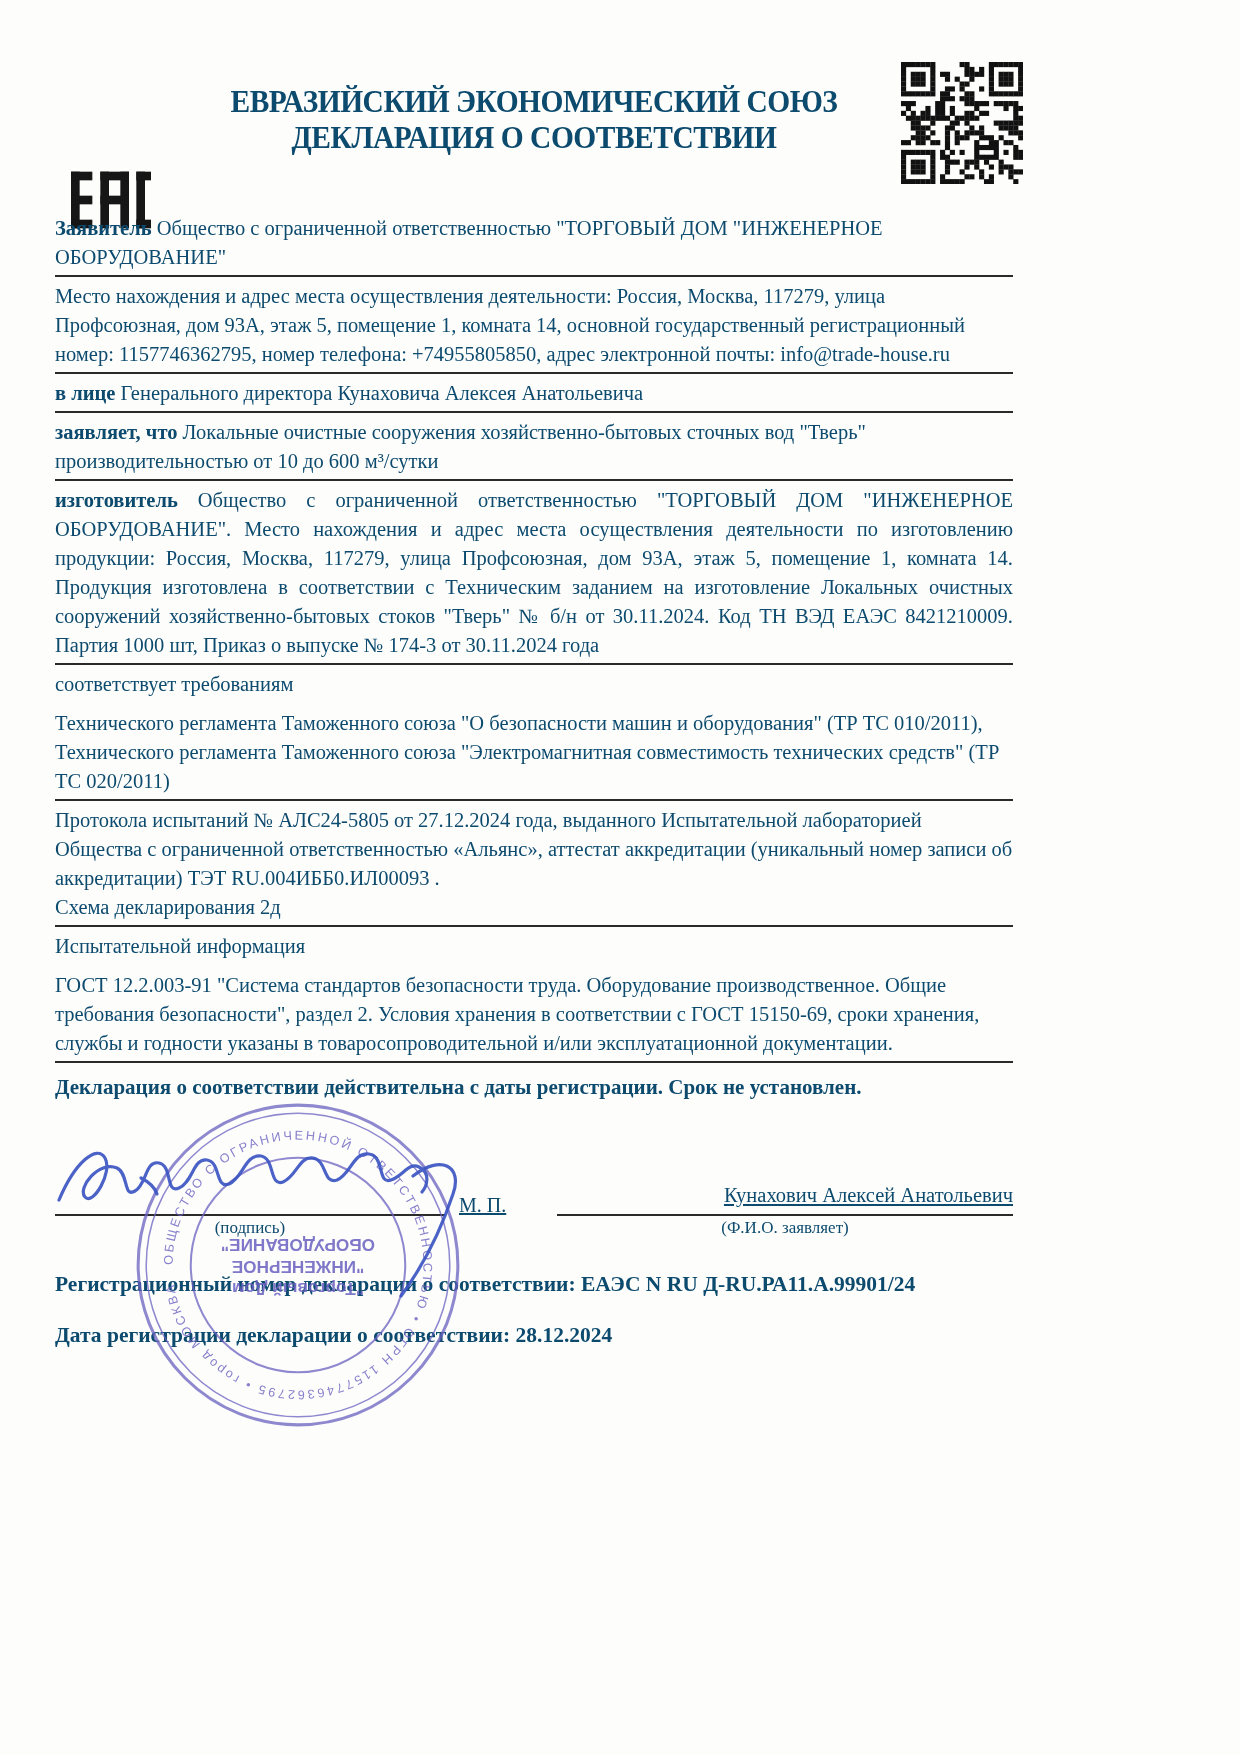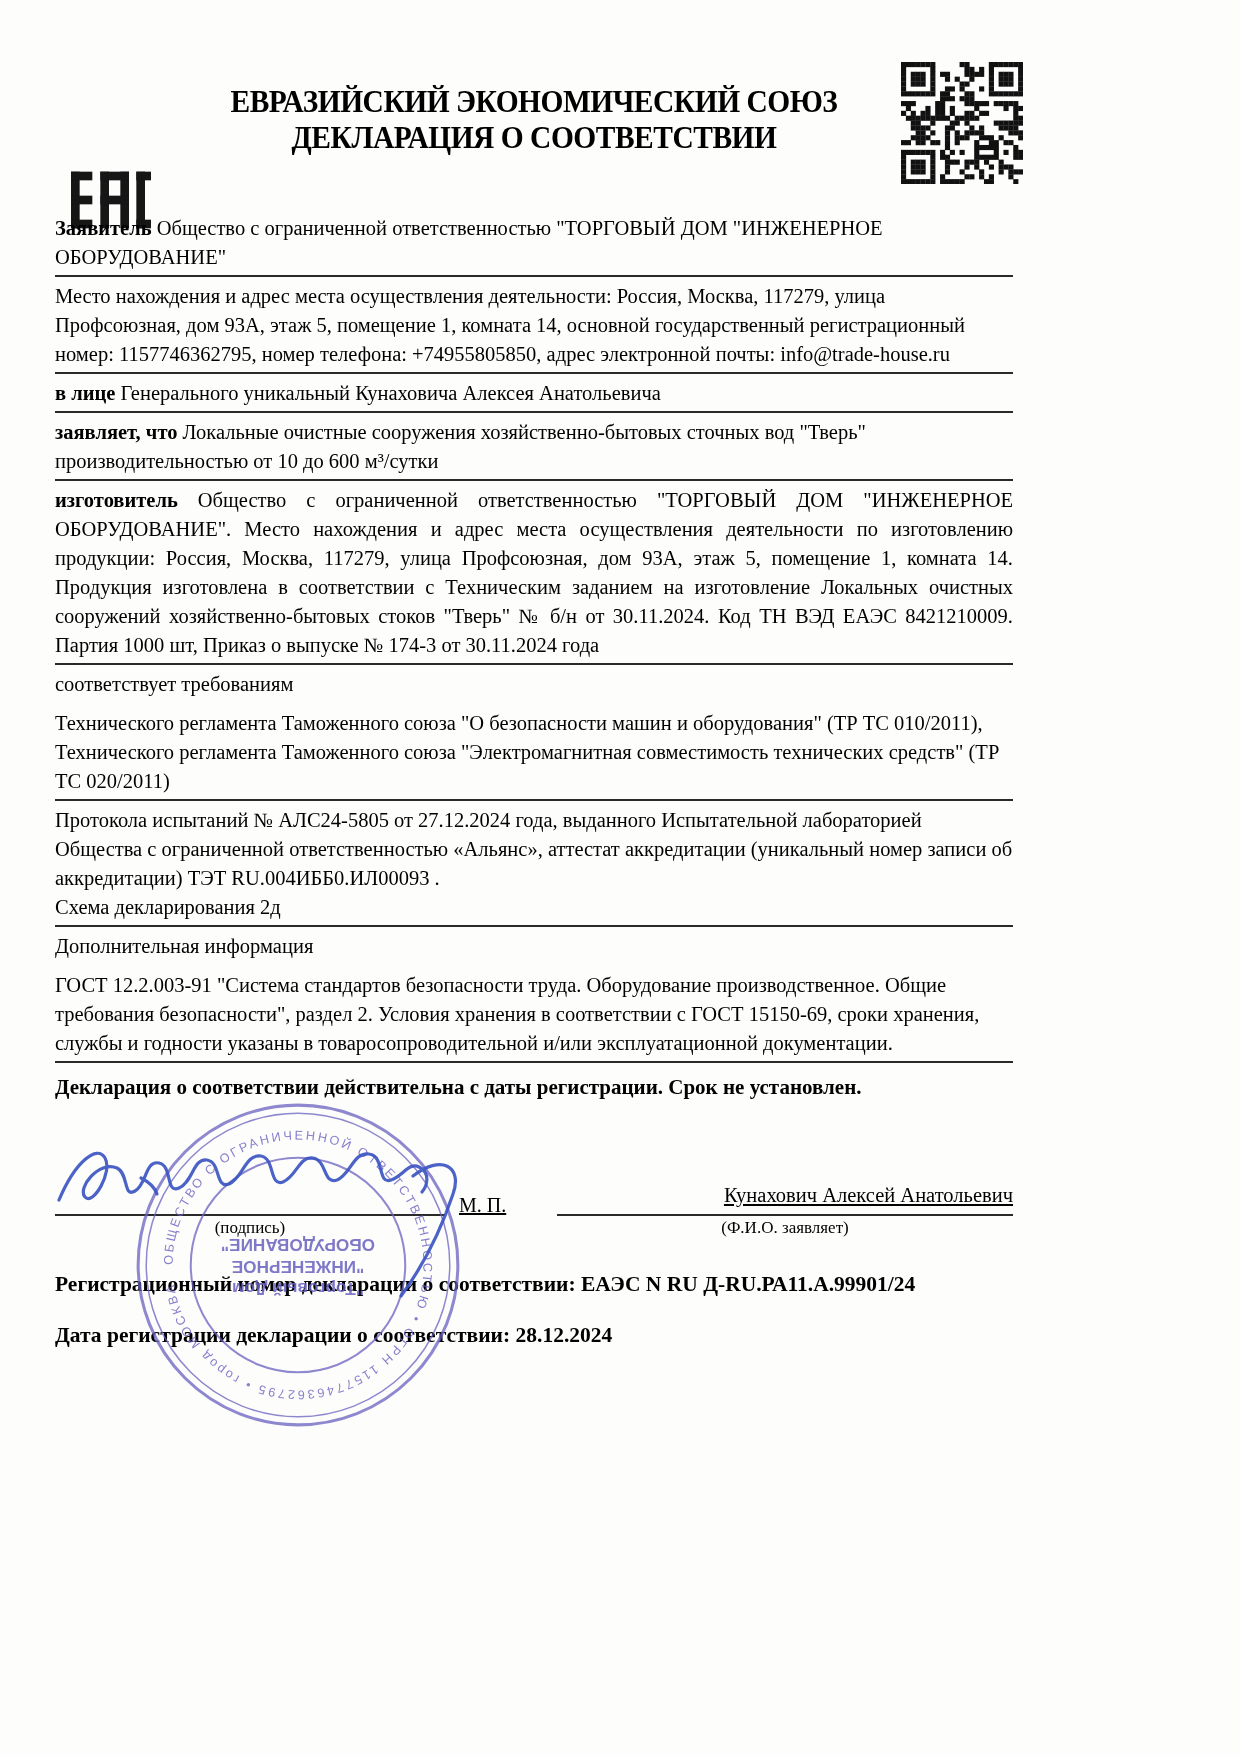--- a/index.html
+++ b/index.html
@@ -2,21 +2,21 @@
 <html><head>
 <meta charset="utf-8">
 <style>
   html,body{margin:0;padding:0;background:#e8e8e8;}
   .page{
     position:relative;
     width:1240px;height:1755px;
     margin:0 auto;
     background:#fdfdfc;
     font-family:"Liberation Serif","DejaVu Serif",serif;
-    color:#000000;
+    color:#0c4a6e;
     overflow:hidden;
   }
   .content{
     position:absolute;left:55px;top:84px;width:958px;
     font-size:20.5px;line-height:29px;
   }
   .doc-title{
     text-align:center;font-weight:bold;
     font-size:31px;line-height:36px;
     transform:scaleX(.95);
@@ -380,33 +380,33 @@
 
     <div class="doc-title">
       <div>ЕВРАЗИЙСКИЙ ЭКОНОМИЧЕСКИЙ СОЮЗ</div>
       <div>ДЕКЛАРАЦИЯ О СООТВЕТСТВИИ</div>
     </div>
 
     <p class="sec ruled"><b class="lbl">Заявитель</b> <span>Общество с ограниченной ответственностью "ТОРГОВЫЙ ДОМ "ИНЖЕНЕРНОЕ ОБОРУДОВАНИЕ"</span></p>
 
     <p class="sec ruled"><span>Место нахождения и адрес места осуществления деятельности: Россия, Москва, 117279, улица Профсоюзная, дом 93А, этаж 5, помещение 1, комната 14, основной государственный регистрационный номер: 1157746362795, номер телефона: +74955805850, адрес электронной почты: info@trade-house.ru</span></p>
 
-    <p class="sec ruled"><b class="lbl">в лице</b> <span>Генерального уникальный Кунаховича Алексея Анатольевича</span></p>
+    <p class="sec ruled"><b class="lbl">в лице</b> <span>Генерального директора Кунаховича Алексея Анатольевича</span></p>
 
     <p class="sec ruled"><b class="lbl">заявляет, что</b> <span>Локальные очистные сооружения хозяйственно-бытовых сточных вод "Тверь" производительностью от 10 до 600 м³/сутки</span></p>
 
     <p class="sec ruled just"><b class="lbl">изготовитель</b> <span>Общество с ограниченной ответственностью "ТОРГОВЫЙ ДОМ "ИНЖЕНЕРНОЕ ОБОРУДОВАНИЕ". Место нахождения и адрес места осуществления деятельности по изготовлению продукции: Россия, Москва, 117279, улица Профсоюзная, дом 93А, этаж 5, помещение 1, комната 14. Продукция изготовлена в соответствии с Техническим заданием на изготовление Локальных очистных сооружений хозяйственно-бытовых стоков "Тверь" № б/н от 30.11.2024. Код ТН ВЭД ЕАЭС 8421210009. Партия 1000 шт, Приказ о выпуске № 174-3 от 30.11.2024 года</span></p>
 
     <p class="sec-head">соответствует требованиям</p>
     <p class="sec ruled"><span>Технического регламента Таможенного союза "О безопасности машин и оборудования" (ТР ТС 010/2011), Технического регламента Таможенного союза "Электромагнитная совместимость технических средств" (ТР ТС 020/2011)</span></p>
 
     <p class="sec ruled"><span>Протокола испытаний № АЛС24-5805 от 27.12.2024 года, выданного Испытательной лабораторией Общества с ограниченной ответственностью «Альянс», аттестат аккредитации (уникальный номер записи об аккредитации)  ТЭТ RU.004ИББ0.ИЛ00093 .</span><br>
       <span>Схема декларирования 2д</span></p>
 
-    <p class="sec-head">Дополнительная информация</p>
+    <p class="sec-head">Испытательной информация</p>
     <p class="sec ruled"><span>ГОСТ 12.2.003-91 "Система стандартов безопасности труда. Оборудование производственное. Общие требования безопасности", раздел 2. Условия хранения в соответствии с ГОСТ 15150-69, сроки хранения, службы и годности указаны в товаросопроводительной и/или эксплуатационной документации.</span></p>
 
     <p class="sec bold validity">Декларация о соответствии  действительна с даты регистрации. Срок не  установлен.</p>
 
     <div class="sig-row">
       <div class="sig-left">
         <div class="sig-line"></div>
         <div class="sig-caption">(подпись)</div>
       </div>
       <div class="mp">М. П.</div>

